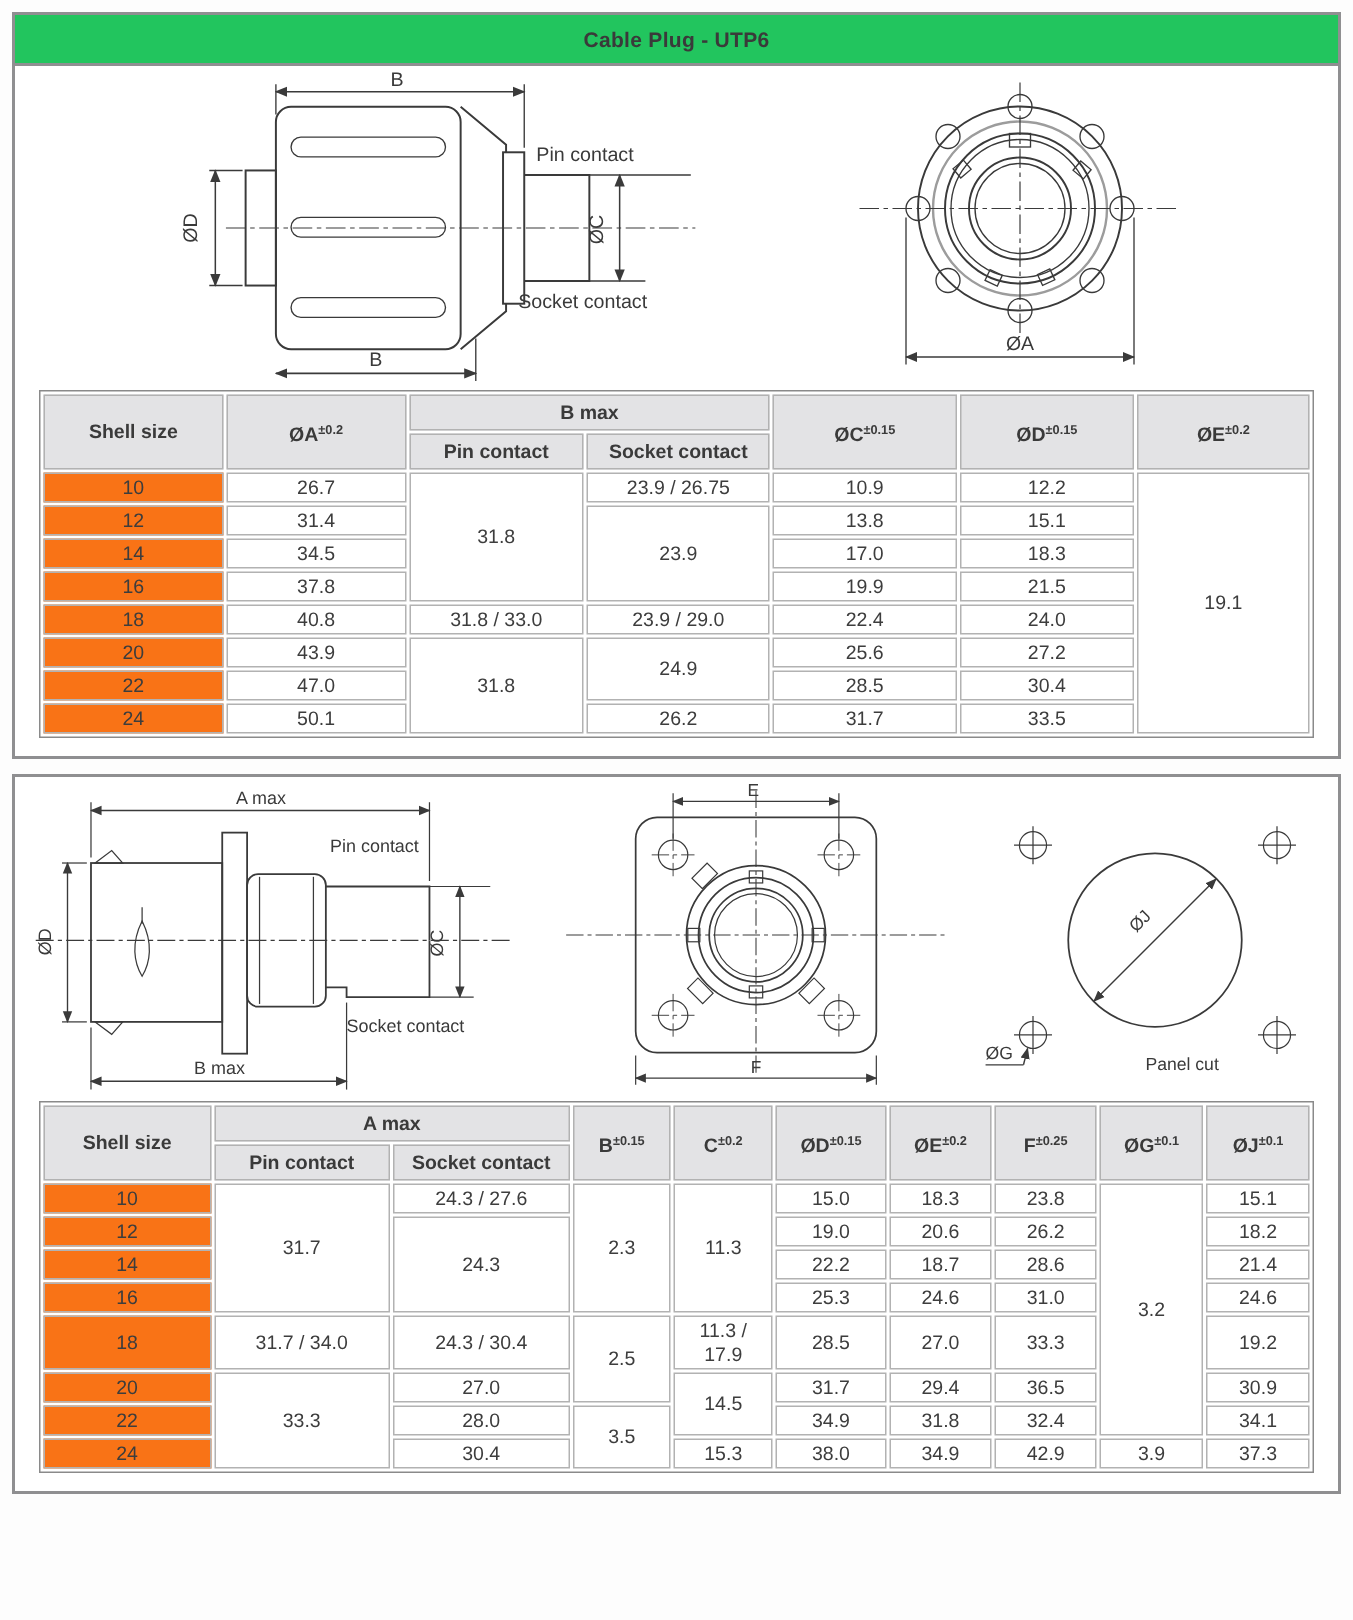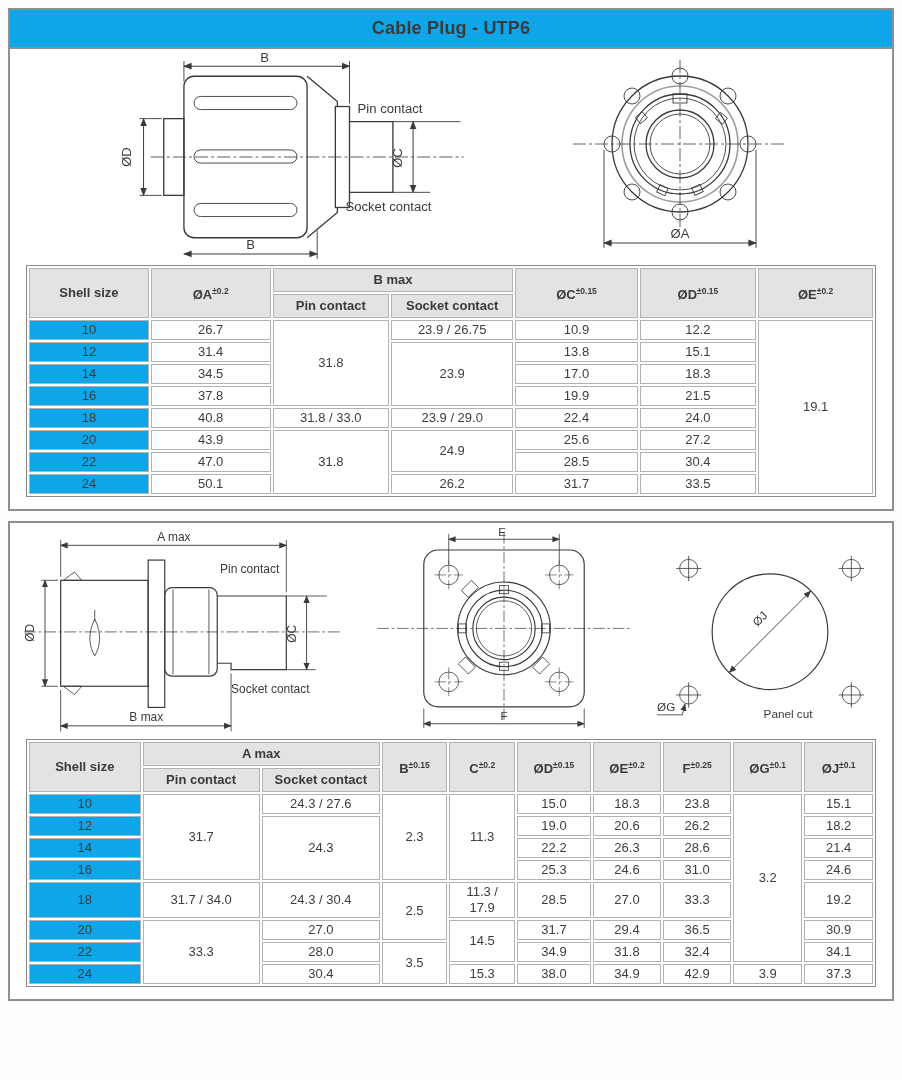--- a/index.html
+++ b/index.html
@@ -1,30 +1,30 @@
 <!DOCTYPE html>
 <html><head>
 <meta charset="utf-8">
 <style>
   html,body { margin:0; padding:0; background:#fdfdfd; }
   body { width:902px; font-family:"Liberation Sans", sans-serif; color:#3d3d3d; }
   .page { width:902px; height:1080px; box-sizing:border-box; padding:8px 8px 0 8px; }
   .panel { border:2px solid #8f8f91; background:#fff; margin-bottom:10px; }
-  .panel-title { background:#0ea5e9; border-bottom:2px solid #8f8f91; text-align:center;
-                 font-weight:bold; font-size:18px; padding:8px 0; color:#3a3a3a; letter-spacing:.2px; }
+  .panel-title { background:#22c55e; border-bottom:2px solid #8f8f91; text-align:center;
+                 font-weight:bold; font-size:14px; padding:8px 0; color:#3a3a3a; letter-spacing:.2px; }
   .drawings { display:flex; justify-content:center; align-items:flex-start; }
   .gap1 { gap:58px; padding-top:2px; }
   .gap2 { gap:10px; padding-top:2px; }
   .table-wrap { padding:2px 16px 12px 16px; }
   table { width:100%; border-collapse:separate; border-spacing:2px; border:1px solid #8a8a8a;
           table-layout:fixed; font-size:13px; background:#fff; }
   th, td { border:1px solid #b2b2b2; text-align:center; vertical-align:middle;
            padding:1px 3px; line-height:16px; background:#fff; }
   th { background:#e3e3e5; font-weight:bold; padding:3px 2px; color:#3a3a3a; }
-  td.shell { background:#0ea5e9; }
+  td.shell { background:#f97316; }
   sup { font-size:8.5px; font-weight:bold; vertical-align:super; }
   .note { text-align:right; font-size:11.5px; color:#4d4d4d; padding:4px 2px 0 0; }
   
   .ln   { fill:none; stroke:#3a3a3a; stroke-width:1.3; }
   .lnthin { fill:none; stroke:#3a3a3a; stroke-width:0.9; }
   .dim  { fill:none; stroke:#3a3a3a; stroke-width:1; }
   .cl   { fill:none; stroke:#3a3a3a; stroke-width:0.8; stroke-dasharray:13 3 3 3; }
   .gray { fill:none; stroke:#9c9c9c; stroke-width:1.6; }
   text.dlab { font-size:13px; fill:#3a3a3a; }
   .defs-holder { position:absolute; width:0; height:0; overflow:hidden; }
@@ -354,21 +354,21 @@
           <td class="shell">12</td>
           <td rowspan="3">24.3</td>
           <td>19.0</td>
           <td>20.6</td>
           <td>26.2</td>
           <td>18.2</td>
         </tr>
         <tr>
           <td class="shell">14</td>
           <td>22.2</td>
-          <td>26.3</td>
+          <td>18.7</td>
           <td>28.6</td>
           <td>21.4</td>
         </tr>
         <tr>
           <td class="shell">16</td>
           <td>25.3</td>
           <td>24.6</td>
           <td>31.0</td>
           <td>24.6</td>
         </tr>

